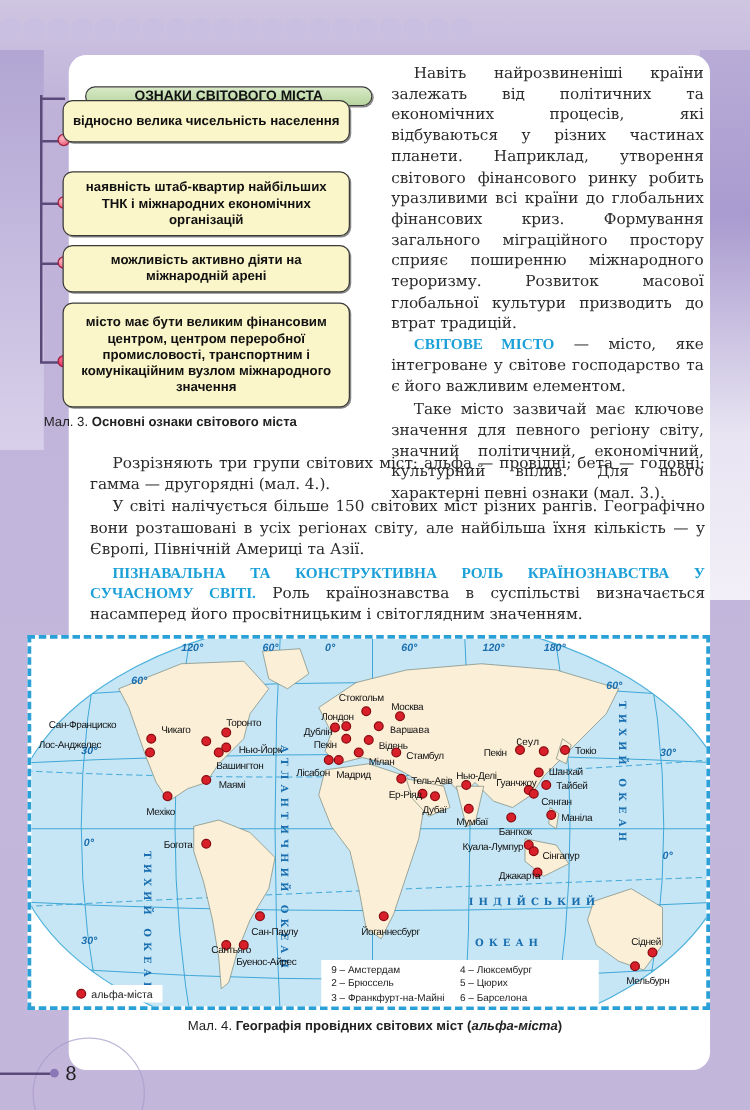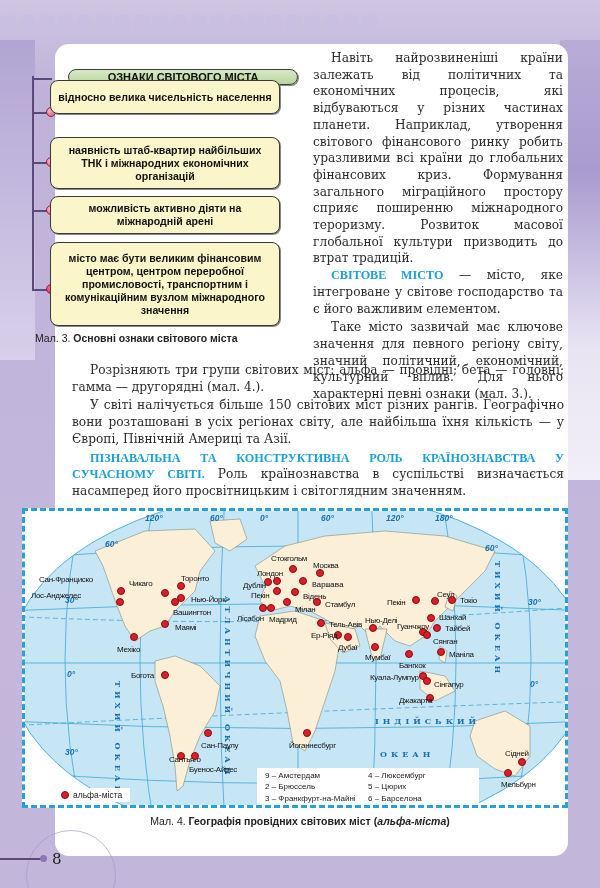--- a/index.html
+++ b/index.html
@@ -279,21 +279,21 @@
       <span class="city" style="left: 286px; top: 120px;">Ер-Ріяд</span>
       <span class="pin" style="left: 319px; top: 122px;"></span>
       <span class="city" style="left: 313px; top: 132px;">Дубаї</span>
       <span class="pin" style="left: 344px; top: 113px;"></span>
       <span class="city" style="left: 340px; top: 105px;">Нью-Делі</span>
       <span class="pin" style="left: 346px; top: 132px;"></span>
       <span class="city" style="left: 340px; top: 142px;">Мумбаї</span>
       <span class="pin" style="left: 387px; top: 85px;"></span>
       <span class="city" style="left: 362px; top: 87px;">Пекін</span>
       <span class="pin" style="left: 406px; top: 86px;"></span>
-      <span class="city" style="left: 412px; top: 79px;">Сеул</span>
+      <span class="city" style="left: 388px; top: 79px; font-family: Liberation Mono, monospace;">Сеул</span>
       <span class="pin" style="left: 423px; top: 85px;"></span>
       <span class="city" style="left: 435px; top: 85px;">Токіо</span>
       <span class="pin" style="left: 402px; top: 103px;"></span>
       <span class="city" style="left: 414px; top: 102px;">Шанхай</span>
       <span class="pin" style="left: 408px; top: 113px;"></span>
       <span class="city" style="left: 420px; top: 113px;">Тайбей</span>
       <span class="pin" style="left: 394px; top: 117px;"></span>
       <span class="city" style="left: 372px; top: 111px;">Гуанчжоу</span>
       <span class="pin" style="left: 398px; top: 120px;"></span>
       <span class="city" style="left: 408px; top: 126px;">Сянган</span>

